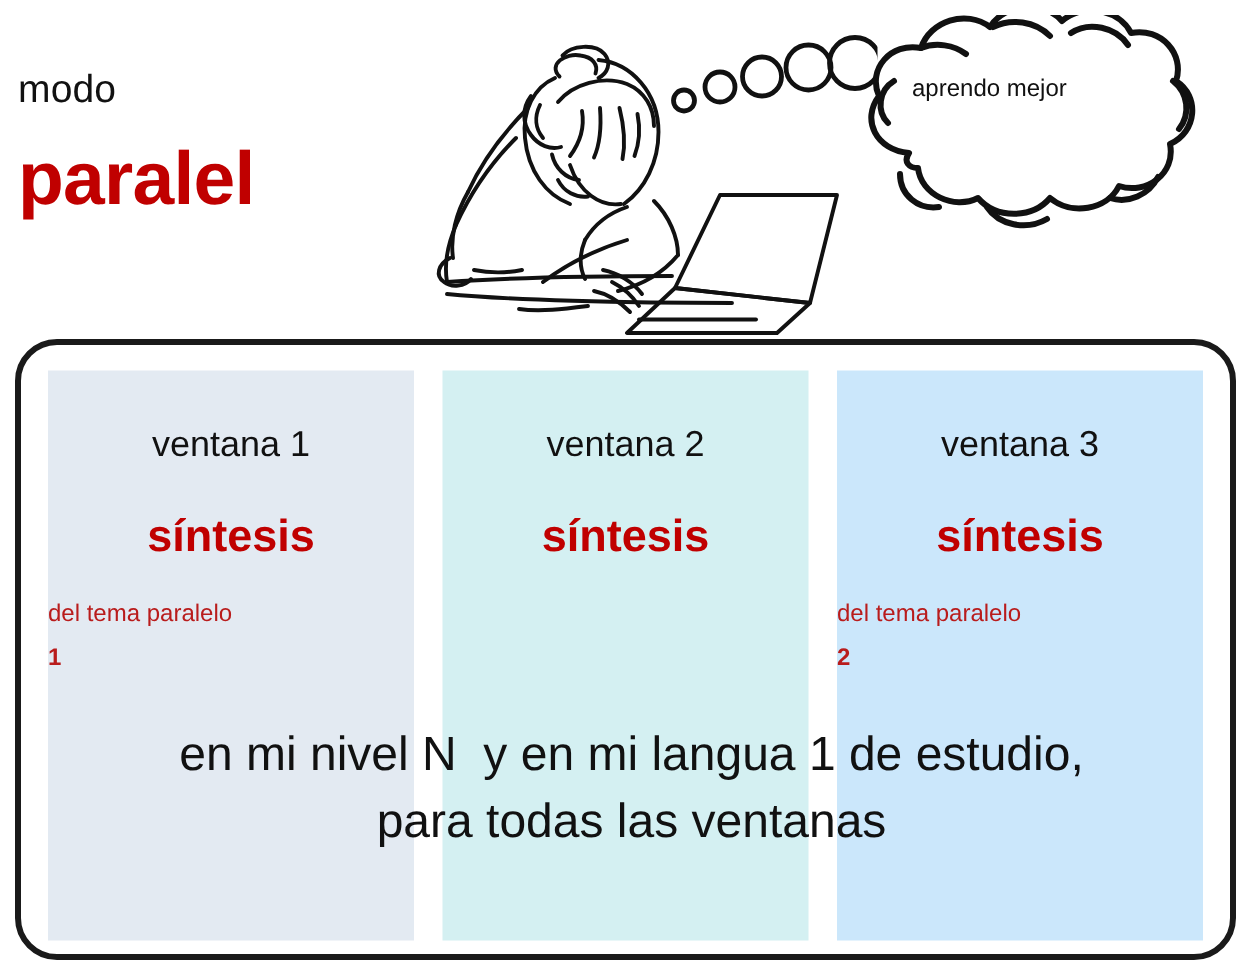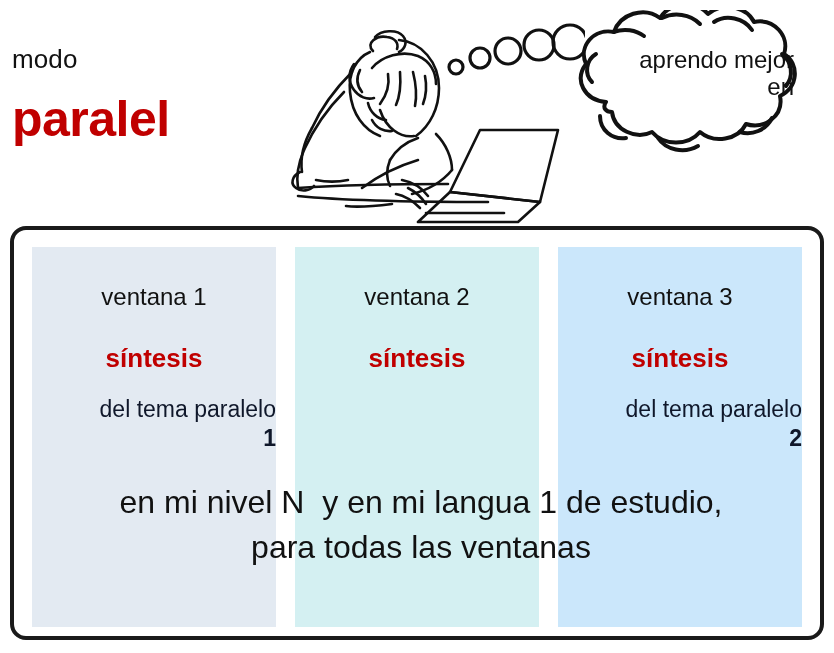--- a/index.html
+++ b/index.html
@@ -63,34 +63,34 @@
   
   #thought-cloud {
     position: absolute;
     left: 566px; top: 10px;
     width: 268px; height: 158px;
   }
   #cloud-text {
     position: absolute;
     left: 42px; top: 36px;
     width: 186px;
-    text-align: right;
-    font-size: 24px;
+    text-align: left;
+    font-size: 16px;
     line-height: 27px;
     color: #111111;
   }
   #cloud-text div { white-space: pre; }
 
   
   #panel {
     position: absolute;
     left: 10px; top: 226px;
     width: 814px; height: 414px;
     border: 4px solid #1a1a1a;
-    border-radius: 16px;
+    border-radius: 28px;
     box-sizing: border-box;
     background: #ffffff;
   }
 
   #columns {
     position: absolute;
     left: 18px; top: 17px;
     width: 770px; height: 380px;
     display: flex;
     gap: 19px;
@@ -107,33 +107,33 @@
     text-align: center;
     font-size: 24px;
     line-height: 28px;
     color: #111111;
   }
   .col-synth {
     position: absolute;
     left: 0; right: 0;
     top: 96px;
     text-align: center;
-    font-size: 26px;
+    font-size: 30px;
     line-height: 30px;
     font-weight: bold;
     color: #c00000;
   }
   .col-sub {
     position: absolute;
     left: 0; right: 0;
     top: 148px;
-    text-align: right;
-    font-size: 23px;
+    text-align: left;
+    font-size: 16px;
     line-height: 29px;
-    color: #0f172a;
+    color: #b91c1c;
   }
   .col-sub .emph { font-weight: bold; }
 
   
   #caption {
     position: absolute;
     left: 18px; top: 250px;
     width: 778px;
     text-align: center;
     font-size: 32px;
@@ -236,21 +236,20 @@
       <path d="M96 8 c12,-6 28,-4 38,6" fill="none"></path>
       <path d="M148 12 c12,-8 30,-4 38,8" fill="none"></path>
       <path d="M216 44 c10,8 12,22 4,32" fill="none"></path>
       <path d="M206 108 c-6,12 -20,18 -32,14" fill="none"></path>
       <path d="M132 136 c-14,8 -32,4 -40,-8" fill="none"></path>
       <path d="M60 128 c-14,2 -26,-8 -26,-22" fill="none"></path>
       <path d="M26 72 c-8,-8 -6,-22 4,-28" fill="none"></path>
     </svg>
     <div id="cloud-text">
       <div>aprendo mejor</div>
-      <div>en</div>
     </div>
   </div>
 </div>
 
 <div id="panel">
 
   <div id="columns">
 
     <div class="column" style="background: rgb(227, 234, 242);">
       <div class="col-head">ventana 1</div>

